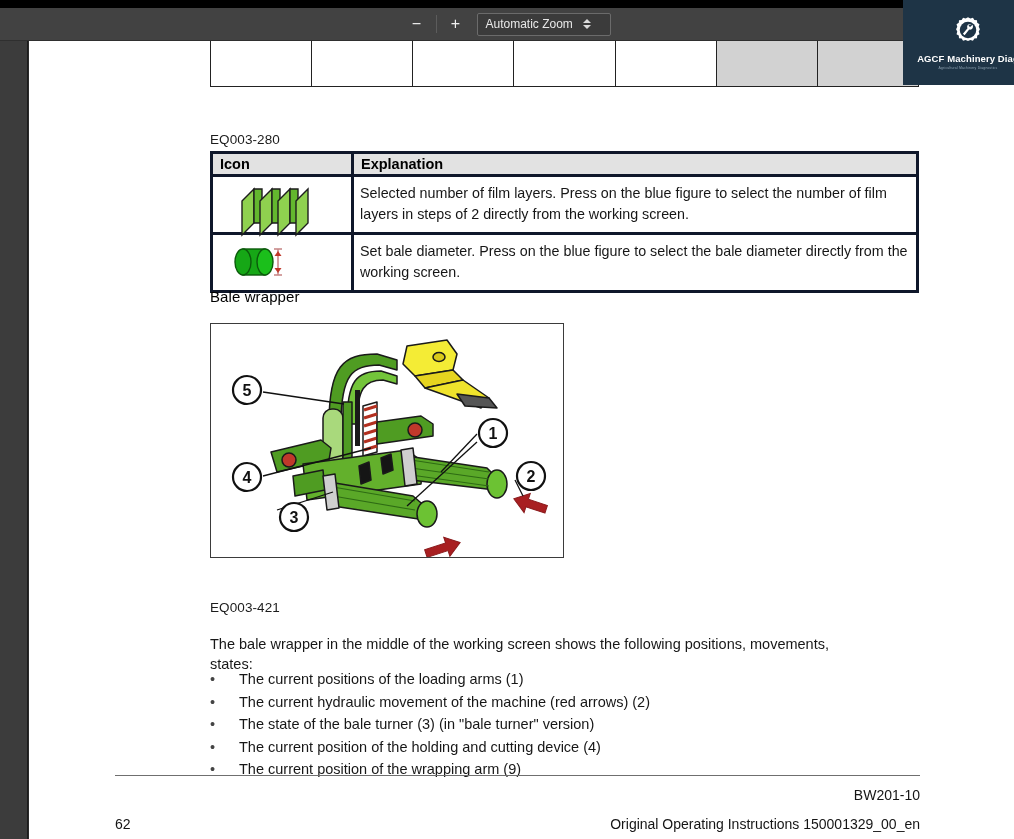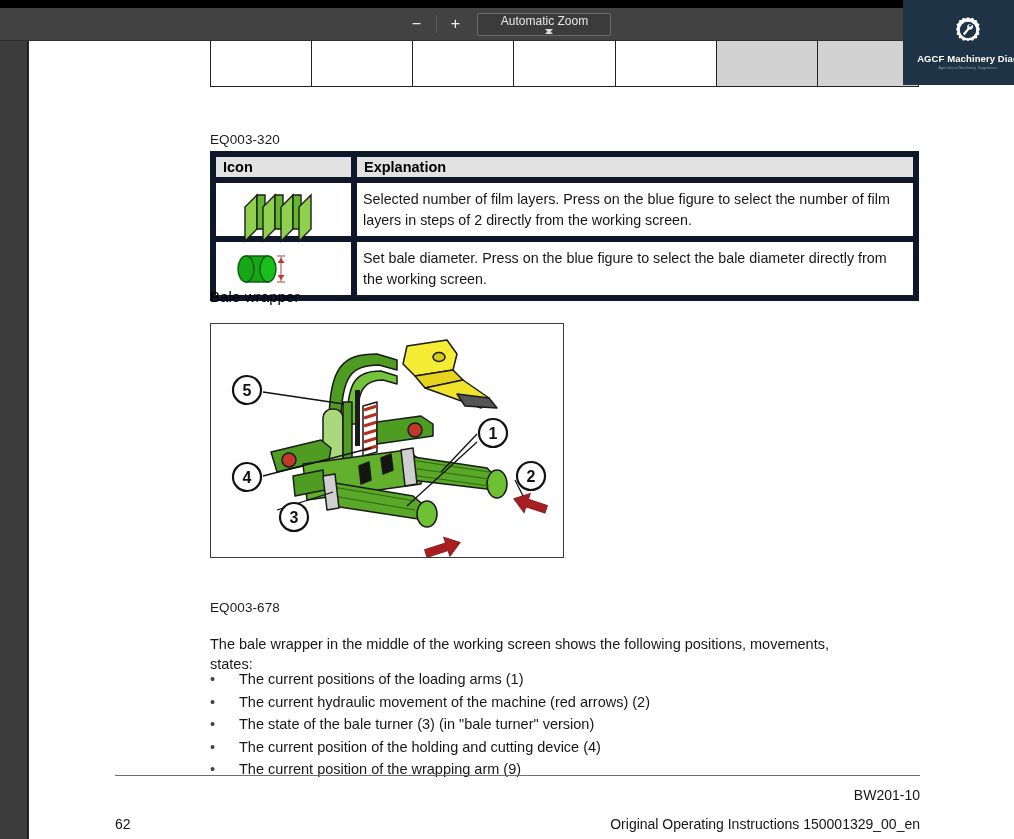--- a/index.html
+++ b/index.html
@@ -64,21 +64,20 @@
     height: 23px;
     min-width: 134px;
     background: #3b3b3b;
     border: 1px solid #6b6b6b;
     border-radius: 2px;
     display: flex;
     align-items: center;
     padding: 0 6px 0 8px;
     box-sizing: border-box;
     cursor: pointer;
-    flex-direction: column;
   }
   #zoom-select-label {
     color: #e8e8e8;
     font-size: 12px;
     white-space: nowrap;
   }
   .updown-icon {
     display: inline-block;
     width: 9px;
     height: 14px;
@@ -163,21 +162,21 @@
   
   #icon-table {
     position: absolute;
     left: 181px;
     top: 110px;
     width: 709px;
     border-collapse: collapse;
     table-layout: fixed;
   }
   #icon-table th, #icon-table td {
-    border: 6px solid #0f172a;
+    border: 3px solid #0f172a;
     vertical-align: top;
     padding: 5px 8px 6px 7px;
     box-sizing: border-box;
   }
   #icon-table thead th {
     background: #e2e2e2;
     font-size: 14.5px;
     font-weight: bold;
     text-align: left;
     color: #000;
@@ -356,21 +355,21 @@
   <div id="top-table">
     <div class="tcell"></div>
     <div class="tcell"></div>
     <div class="tcell"></div>
     <div class="tcell"></div>
     <div class="tcell"></div>
     <div class="tcell gray"></div>
     <div class="tcell gray"></div>
   </div>
 
-  <div class="fig-caption" id="cap-420">EQ003-320</div>
+  <div class="fig-caption" id="cap-420">EQ003-280</div>
 
   <table id="icon-table">
     <colgroup>
           <col class="c-icon">
           <col>
         </colgroup>
     <thead>
       <tr>
         <th>Icon</th>
         <th>Explanation</th>
@@ -509,21 +508,21 @@
 
         <circle cx="282" cy="109" r="14" fill="#fff" stroke="#111" stroke-width="2.2"></circle>
         <text x="282" y="115" fill="#111">1</text>
 
         <circle cx="320" cy="152" r="14" fill="#fff" stroke="#111" stroke-width="2.2"></circle>
         <text x="320" y="158" fill="#111">2</text>
       </g>
     </svg>
   </div>
 
-  <div class="fig-caption" id="cap-421">EQ003-678</div>
+  <div class="fig-caption" id="cap-421">EQ003-421</div>
 
   <p id="intro-para">The bale wrapper in the middle of the working screen shows the following positions, movements, states:</p>
 
   <ul id="bullet-list">
     <li>
       <span class="bdot">•</span>
       <span>The current positions of the loading arms (1)</span>
     </li>
     <li>
       <span class="bdot">•</span>

